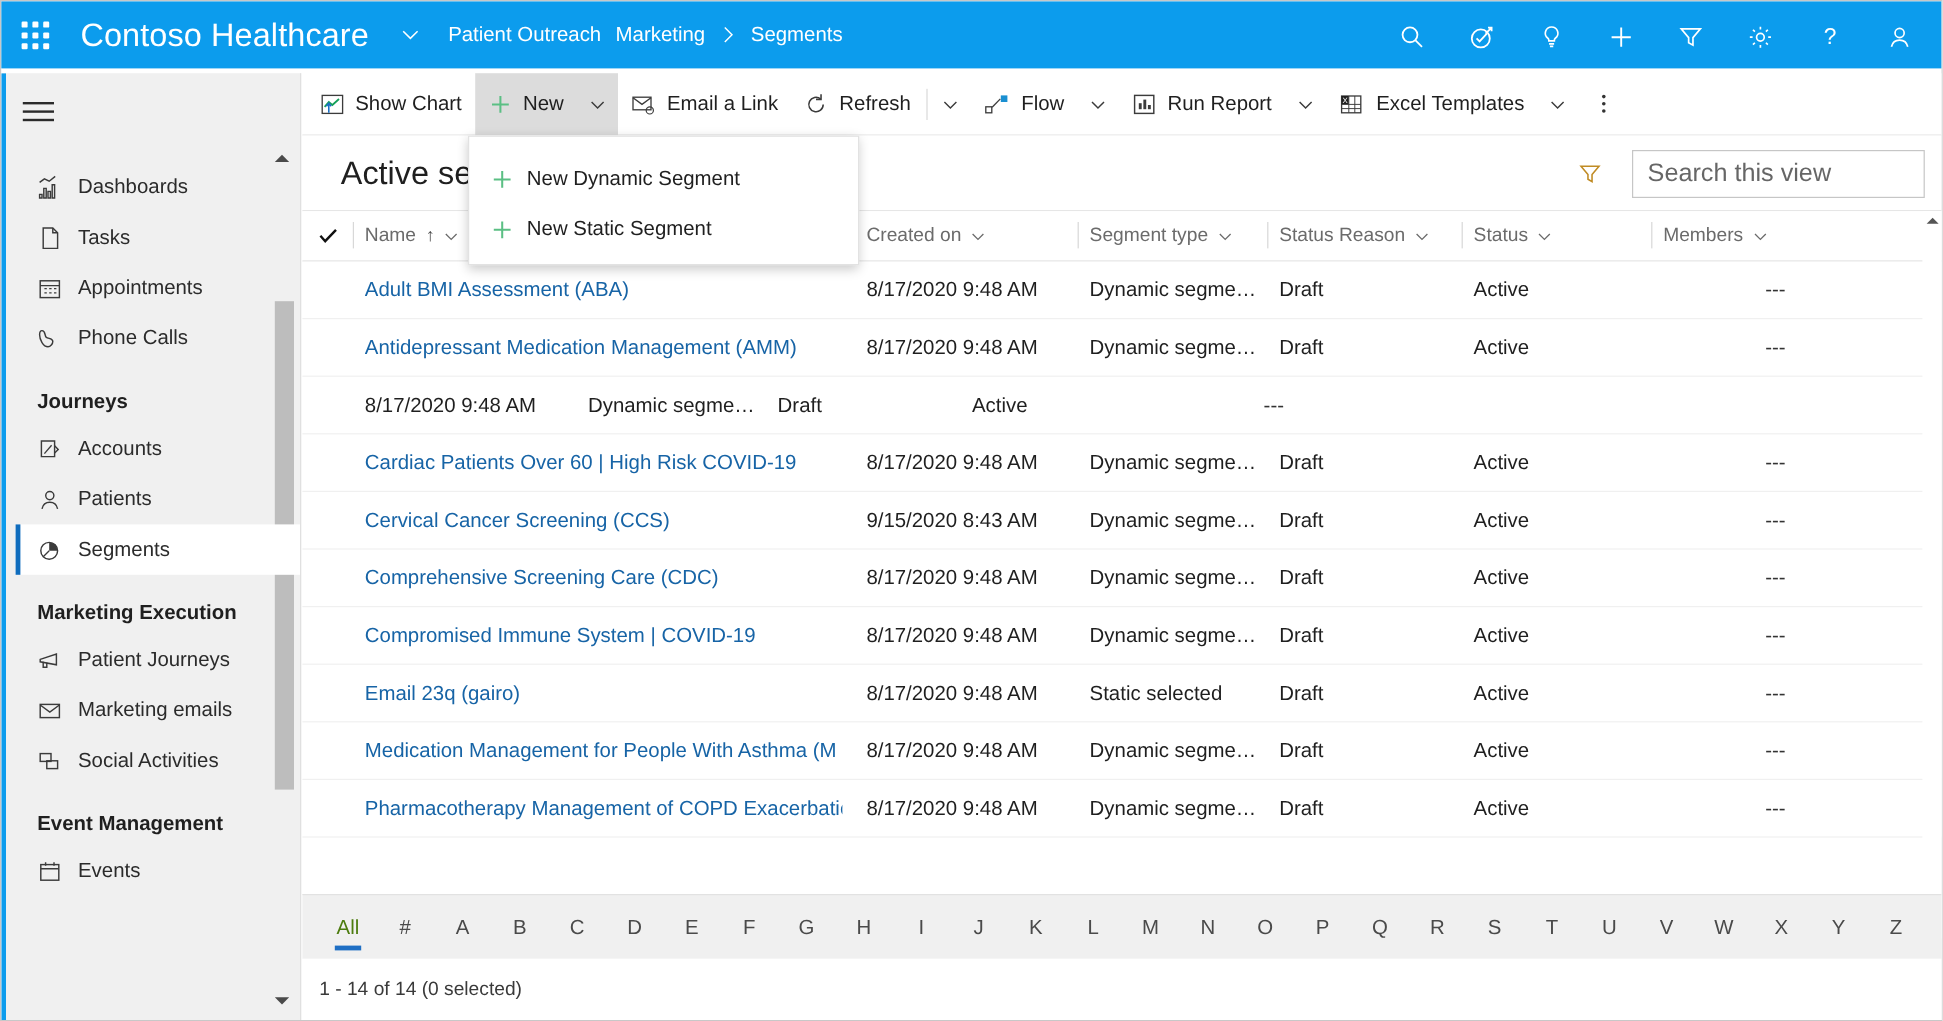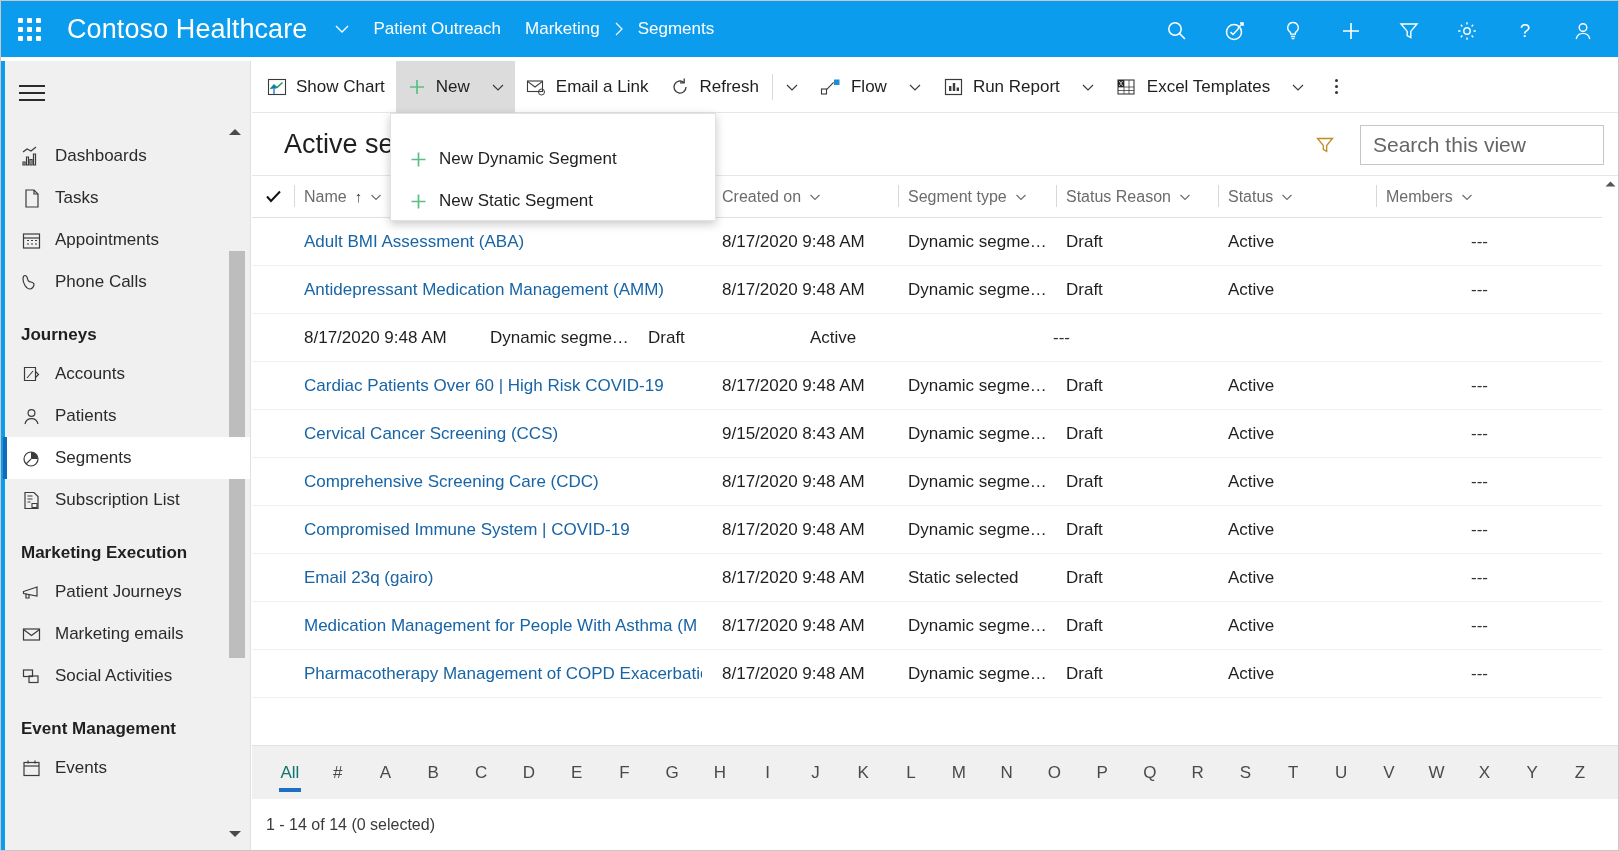--- a/index.html
+++ b/index.html
@@ -45,21 +45,21 @@
     font-size: 27px; font-weight: 400;
     letter-spacing: 0.1px;
     margin-left: 10px;
     white-space: nowrap;
   }
   .brand-caret {
     margin-left: 26px; margin-right: 22px;
     display: flex; align-items: center; cursor: pointer;
   }
   .app-name {
-    font-size: 17px; margin-right: 24px; white-space: nowrap;
+    font-size: 17px; margin-right: 12px; white-space: nowrap;
   }
   .crumbs { display: flex; align-items: center; font-size: 17px; gap: 12px; }
   .crumbs .sep { display: flex; align-items: center; }
   .crumb { cursor: pointer; white-space: nowrap; }
 
   .top-actions {
     position: absolute; right: 6px; top: 0;
     height: 60px; display: flex; align-items: center;
   }
   .top-actions .tbtn {
@@ -83,21 +83,21 @@
   }
   .hamburger {
     position: absolute; left: 18px; top: 14px;
     width: 40px; height: 36px;
     display: flex; flex-direction: column; justify-content: center;
     gap: 5px; cursor: pointer;
   }
   .hamburger i { display: block; width: 26px; height: 2px; background: #2b2b2b; }
 
   .sb-scroll {
-    position: absolute; top: 46px; left: 2px;
+    position: absolute; top: 46px; left: 12px;
     width: 284px; height: 744px;
   }
   .sb-up, .sb-down {
     position: absolute; right: 6px;
     width: 18px; height: 18px;
     display: flex; align-items: center; justify-content: center;
     cursor: pointer;
   }
   .sb-up { top: 62px; }
   .sb-down { bottom: 8px; }
@@ -164,21 +164,21 @@
   .dots3 i { width: 3px; height: 3px; border-radius: 50%; background: #333; display: block; }
 
   
   .newmenu {
     position: absolute; top: 112px; left: 389px;
     width: 326px; height: 108px;
     background: #fff;
     border: 1px solid #e2e2e2;
     box-shadow: 0 3px 9px rgba(0,0,0,0.22);
     z-index: 60;
-    padding: 24px 0;
+    padding: 14px 0;
   }
   .menu-item {
     display: flex; align-items: center;
     height: 42px; padding-left: 18px; cursor: pointer;
     font-size: 17px; color: #1f1f1f;
   }
   .menu-item .mi-plus { width: 30px; display: flex; align-items: center; }
 
   
   .content {
@@ -292,21 +292,21 @@
     padding: 0 14px;
     border-top: 1px solid #e2e2e2;
   }
   .alpha {
     flex: 1 1 0; text-align: center;
     font-size: 17px; color: #4a4a4a;
     cursor: pointer; position: relative;
     height: 34px; display: flex;
     align-items: center; justify-content: center;
   }
-  .alpha.active { color: #0f766e; }
+  .alpha.active { color: #4d7c0f; }
   .alpha.active::after {
     content: ""; position: absolute; bottom: -2px;
     left: 50%; transform: translateX(-50%);
     width: 22px; height: 4px; background: #1f6fc4;
   }
 
   
   .statusbar {
     position: absolute; left: 0; bottom: 0;
     width: 1366px; height: 52px;
@@ -492,30 +492,20 @@
           <span class="nav-ico">
             <svg width="21" height="21" viewBox="0 0 21 21">
                 <circle cx="10" cy="11" r="7" fill="none" stroke="#3b3b3b" stroke-width="1.2"></circle>
                 <path d="M10 11V4a7 7 0 0 1 7 7z" fill="#3b3b3b"></path>
                 <path d="M10 11l-5 5" stroke="#3b3b3b" stroke-width="1.1"></path>
               </svg>
           </span>
           <span class="nav-label">Segments</span>
         </div>
 
-        <div class="nav-item">
-          <span class="nav-ico">
-            <svg width="21" height="21" viewBox="0 0 21 21">
-                <path d="M4 2.5h9l4 4v12H4z" fill="none" stroke="#3b3b3b" stroke-width="1.2"></path>
-                <path d="M6.5 6h5M6.5 9h5M6.5 12h3" stroke="#3b3b3b" stroke-width="1.1"></path>
-                <path d="M11 13.5h5v4h-5z" fill="none" stroke="#3b3b3b" stroke-width="1.1"></path>
-              </svg>
-          </span>
-          <span class="nav-label">Subscription List</span>
-        </div>
 
         <div class="nav-group">Marketing Execution</div>
 
         <div class="nav-item">
           <span class="nav-ico">
             <svg width="21" height="21" viewBox="0 0 21 21">
                 <path d="M2.5 9.5L16 5v9L2.5 11.5z" fill="none" stroke="#3b3b3b" stroke-width="1.2"></path>
                 <path d="M5 11.5V16h3v-3.8" fill="none" stroke="#3b3b3b" stroke-width="1.2"></path>
               </svg>
           </span>

